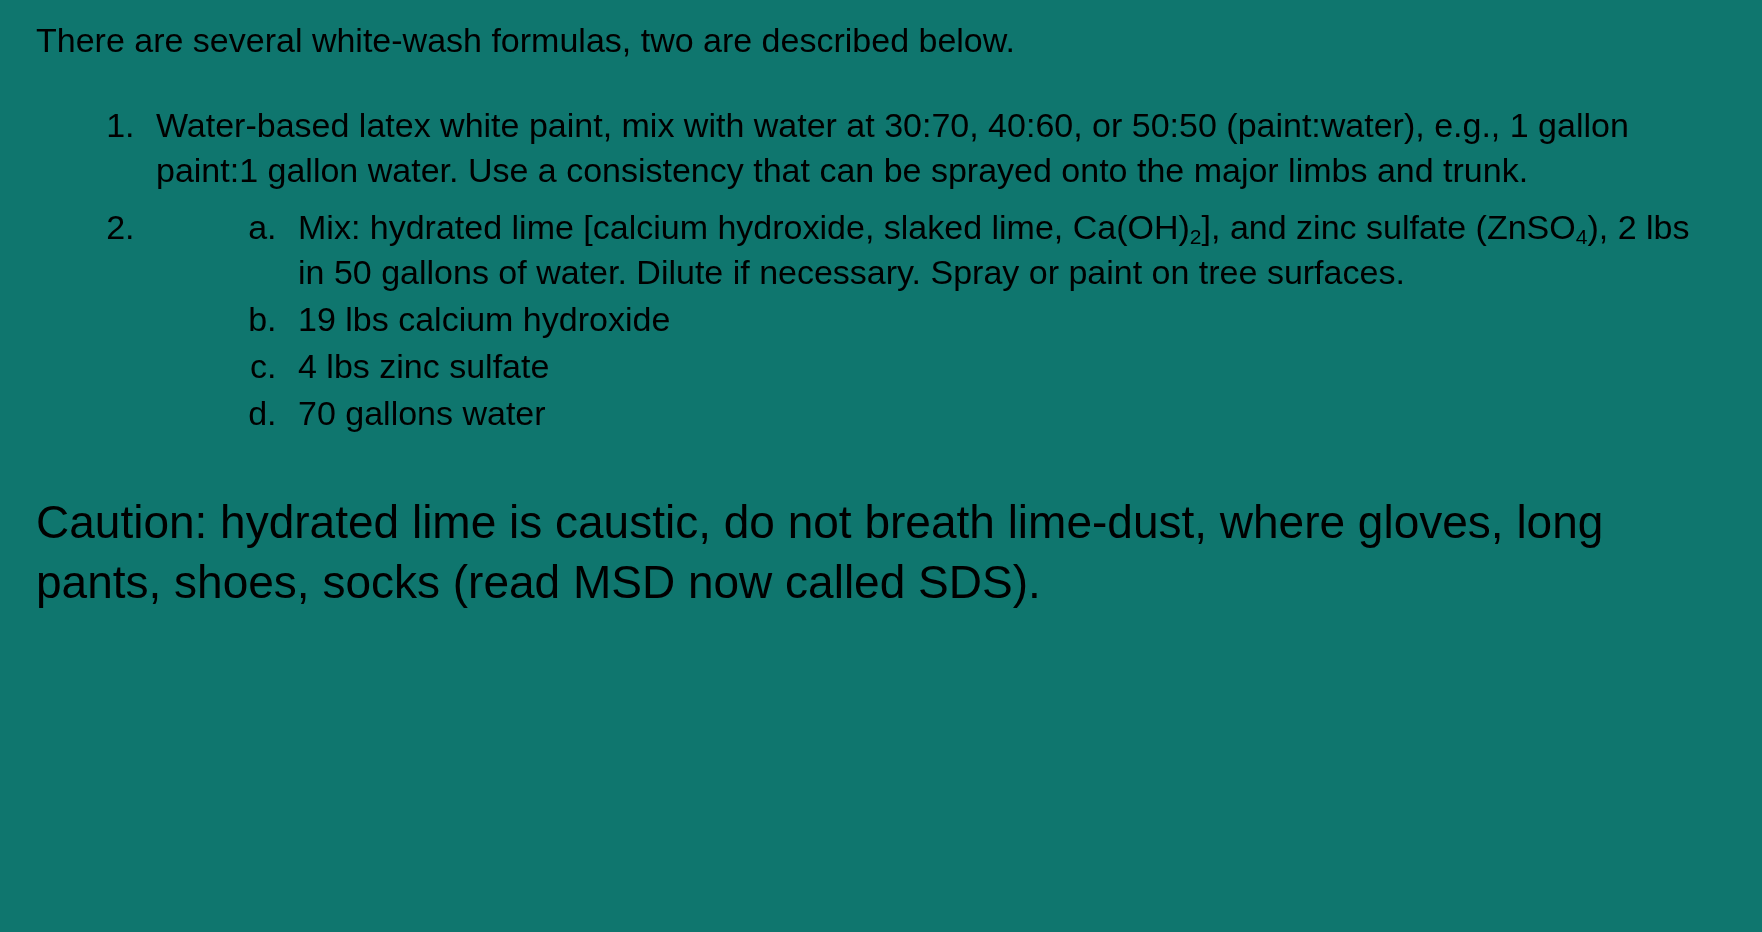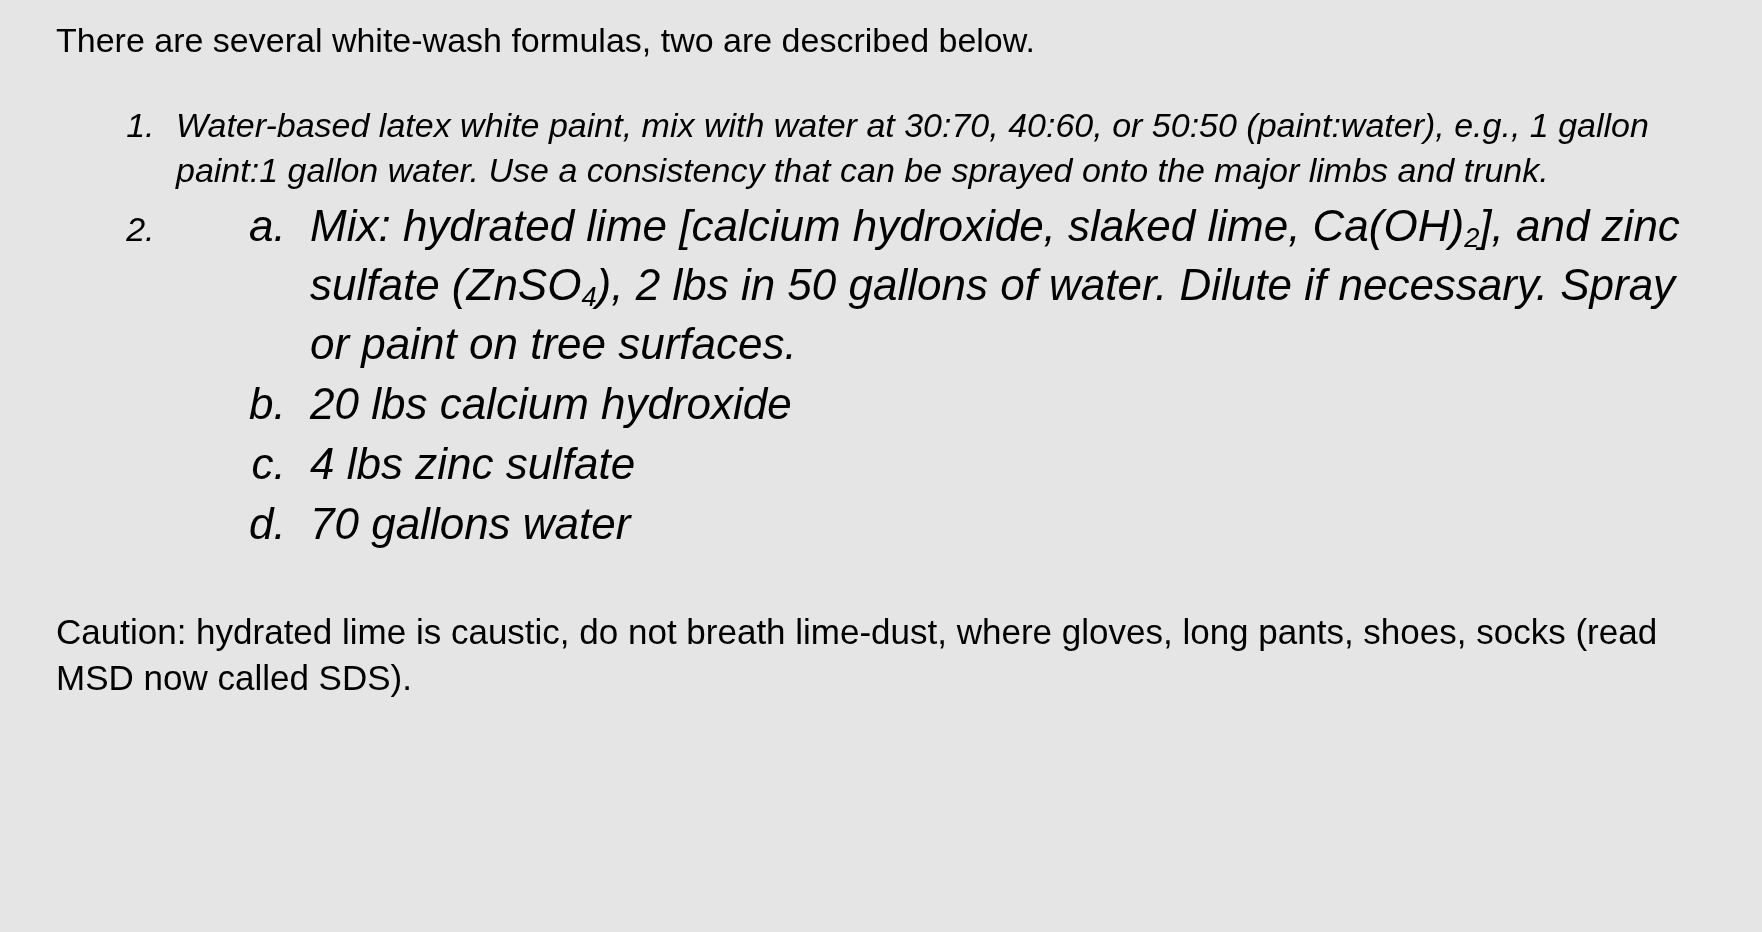--- a/index.html
+++ b/index.html
@@ -11,54 +11,53 @@
     width: 1762px;
     height: 932px;
     font-family: "Liberation Sans", sans-serif;
     color: #000000;
     overflow: hidden;
   }
   .page {
     position: relative;
     width: 1762px;
     height: 932px;
-    background: #e5e5e5;
+    background: #0f766e;
     box-sizing: border-box;
-    padding: 18px 36px 0 56px;
+    padding: 18px 36px 0 36px;
   }
   .intro {
     font-size: 34px;
     line-height: 1.32;
     margin: 0 0 40px 0;
   }
   ol.level1 {
     list-style-type: decimal;
     margin: 0;
     padding-left: 108px;
     font-size: 34px;
     line-height: 1.32;
-    font-style: italic;
   }
   ol.level1 > li {
     margin-bottom: 2px;
     padding-left: 12px;
   }
   ol.level2 {
     list-style-type: lower-alpha;
-    margin: 4px;
+    margin: 12px;
     padding-left: 118px;
-    font-size: 44px;
+    font-size: 34px;
     line-height: 1.32;
   }
   ol.level2 > li {
     margin-bottom: 2px;
     padding-left: 12px;
   }
   .para {
-    font-size: 35px;
+    font-size: 46px;
     line-height: 1.32;
     margin: 16px 0 0 0;
   }
   .para.first-after-list {
     margin-top: 56px;
   }
   sub {
     font-size: 0.62em;
     vertical-align: -0.22em;
   }
@@ -74,21 +73,21 @@
   <ol class="level1">
     <li>
       <span class="txt">Water-based latex white paint, mix with water at 30:70, 40:60, or 50:50 (paint:water), e.g., 1 gallon paint:1 gallon water. Use a consistency that can be sprayed onto the major limbs and trunk.</span>
     </li>
     <li>
       <ol class="level2">
         <li>
           <span>Mix: hydrated lime [calcium hydroxide, slaked lime, Ca(OH)</span><sub>2</sub><span>], and zinc sulfate (ZnSO</span><sub>4</sub><span>), 2 lbs in 50 gallons of water. Dilute if necessary. Spray or paint on tree surfaces.</span>
         </li>
         <li>
-          <span class="txt">20 lbs calcium hydroxide</span>
+          <span class="txt">19 lbs calcium hydroxide</span>
         </li>
         <li>
           <span class="txt">4 lbs zinc sulfate</span>
         </li>
         <li>
           <span class="txt">70 gallons water</span>
         </li>
       </ol>
     </li>
   </ol>

